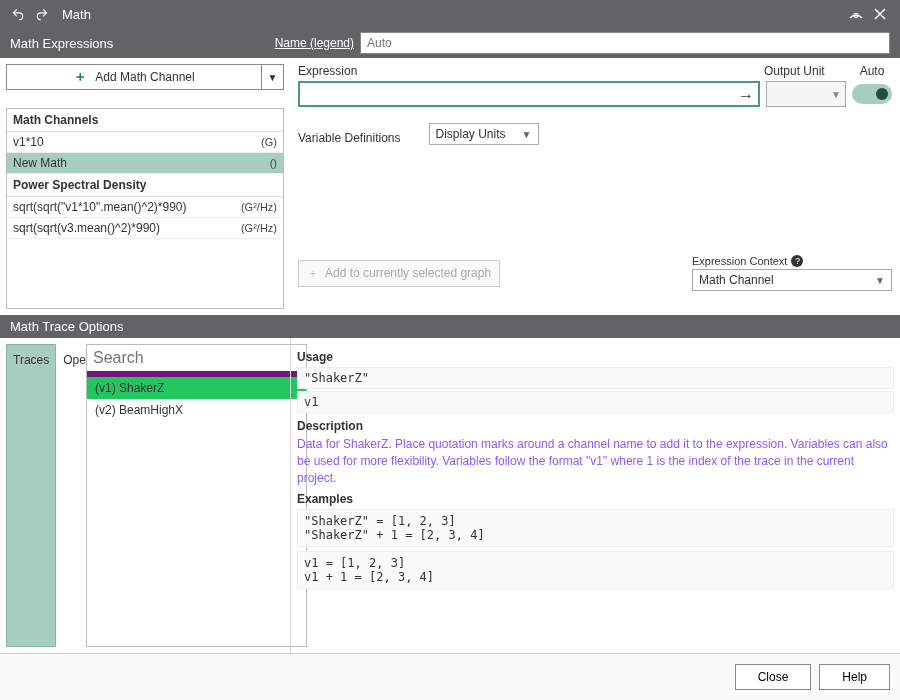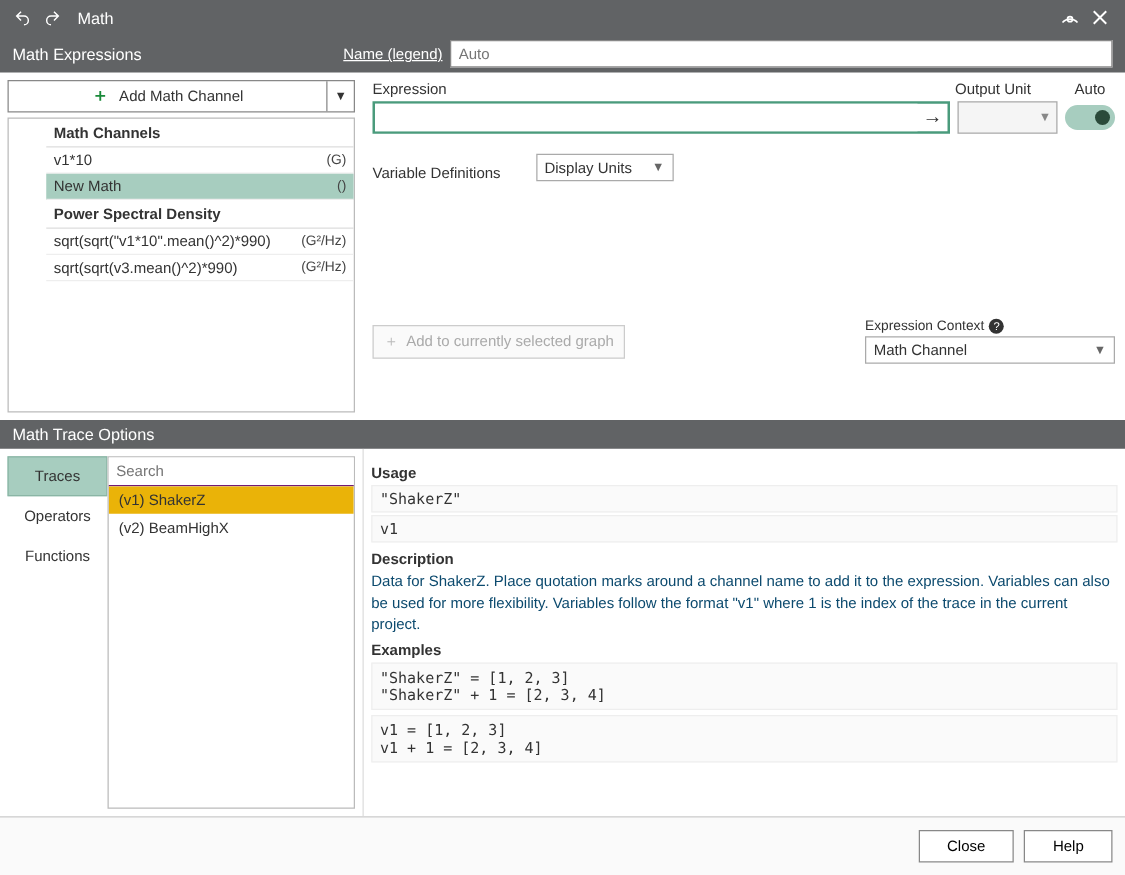--- a/index.html
+++ b/index.html
@@ -10,21 +10,21 @@
 .titlebar .spacer { flex: 1; }
 .titlebar .win-btn { width: 24px; height: 24px; display:flex; align-items:center; justify-content:center; cursor:pointer; }
 .section-header { background: #616365; color: #fff; padding: 4px 10px; font-size: 13px; display:flex; align-items:center; }
 .upper { display:flex; border-bottom: 0; }
 .left-panel { width: 290px; padding: 6px; }
 .right-panel { flex:1; padding: 6px 8px; }
 .add-channel-row { display:flex; border:1px solid #888; height: 26px; background:#fff; }
 .add-channel-btn { flex:1; display:flex; align-items:center; justify-content:center; gap:8px; cursor:pointer; }
 .add-channel-drop { width:22px; border-left:1px solid #888; display:flex; align-items:center; justify-content:center; cursor:pointer; }
 .plus { color:#1a8a3a; font-weight:bold; font-size:14px; }
-.channel-list { border:1px solid #bbb; margin-top:4px; height: 236px; overflow:auto; background:#fff;padding-left:30px; }
+.channel-list { border:1px solid #bbb; margin-top:18px; height: 201px; overflow:auto; background:#fff; }
 .channel-group { font-weight:bold; padding:4px 6px; border-bottom:1px solid #ddd; font-size:12px; }
 .channel-row { display:flex; align-items:center; padding:3px 6px; font-size:12px; border-bottom:1px solid #eee; }
 .channel-row .unit { margin-left:auto; color:#444; font-size:11px; }
 .channel-row.selected { background:#a7cdbf; }
 .name-input { flex:1; max-width: 540px; height:22px; border:1px solid #888; padding:2px 6px; color:#888; font-size:12px; }
 .expr-header { display:flex; font-size:12px; margin-bottom:3px; }
 .expr-header .lab-exp { }
 .expr-header .lab-out { margin-left:auto; width:80px; }
 .expr-header .lab-auto { width:40px; text-align:center; margin-left:8px; }
 .expr-controls { display:flex; gap:6px; align-items:center; }
@@ -40,32 +40,32 @@
 .select-box .caret { margin-left:auto; color:#666; font-size:10px; }
 .derived-row { display:flex; align-items:center; margin-top:110px; gap:10px; }
 .add-graph-btn { border:1px solid #ccc; padding:4px 8px; color:#aaa; display:flex; align-items:center; gap:6px; font-size:12px; cursor:not-allowed; background:#fafafa; }
 .derived-label-col { margin-left:8px; }
 .derived-label { font-size:11px; color:#444; margin-bottom:2px; }
 .expr-context-col { margin-left:auto; width:200px; }
 .expr-context-label { font-size:11px; display:flex; align-items:center; gap:4px; margin-bottom:2px; }
 .help-icon { width:12px; height:12px; border-radius:50%; background:#333; color:#fff; font-size:9px; display:inline-flex; align-items:center; justify-content:center; }
 .trace-section { display:flex; flex:1; overflow:hidden; }
 .trace-left { width:290px; padding:6px; display:flex; gap:0; }
-.trace-tabs { width:80px; display:flex; flex-direction:column; }
+.trace-tabs { width:80px; display:flex; flex-direction:row; }
 .trace-tab { padding:8px 6px; font-size:12px; cursor:pointer; border:1px solid transparent; text-align:center; }
 .trace-tab.active { background:#a7cdbf; border:1px solid #8ab5a5; }
 .trace-list-wrap { flex:1; display:flex; flex-direction:column; border:1px solid #bbb; background:#fff; }
-.trace-search { border:none; border-bottom:1px solid #701a75; padding:4px 6px; font-size:12px; outline:none; }
+.trace-search { border:none; border-bottom:6px solid #701a75; padding:4px 6px; font-size:16px; outline:none; }
 .trace-list { flex:1; overflow:auto; }
 .trace-item { padding:4px 8px; font-size:12px; cursor:pointer; }
-.trace-item.selected { background:#eab308; }
+.trace-item.selected { background:#22c55e; }
 .trace-right { flex:1; padding:6px 6px; overflow:auto; border-left:1px solid #ddd; }
 .tr-head { font-weight:bold; font-size:12px; margin:6px 0 3px; }
 .usage-box { background:#fafafa; border:1px solid #eee; padding:3px 6px; font-family:monospace; font-size:12px; margin-bottom:2px; }
-.desc-text { font-size:12px; color:#0c4a6e; line-height:1.4; }
+.desc-text { font-size:12px; color:#8b5cf6; line-height:1.4; }
 .example-box { background:#fafafa; border:1px solid #eee; padding:4px 6px; font-family:monospace; font-size:12px; margin-bottom:4px; white-space:pre; }
 .footer { border-top:1px solid #ccc; padding:10px; display:flex; justify-content:flex-end; gap:8px; background:#fafafa; }
 .footer-btn { border:1px solid #888; background:#fff; padding:5px 22px; font-size:12px; cursor:pointer; }
 .panel-wrap { flex:1; display:flex; flex-direction:column; overflow:hidden; }
 </style>
 </head>
 <body>
 
 <div class="titlebar">
   <div class="nav-btn">

